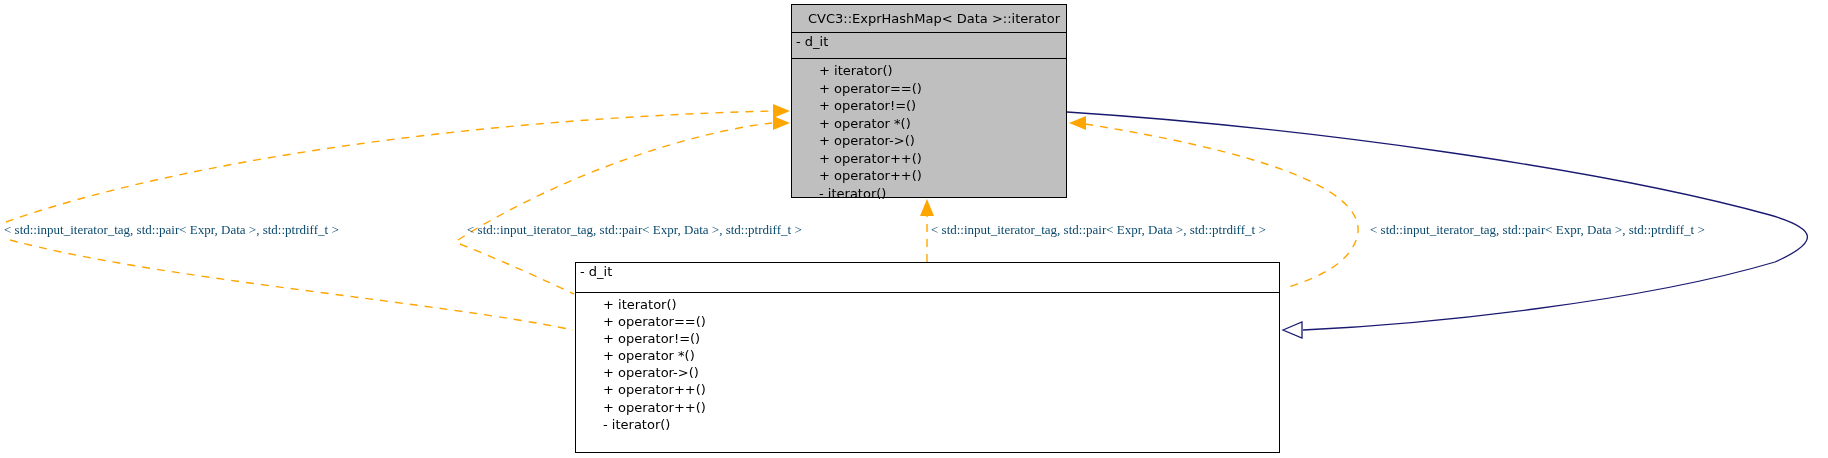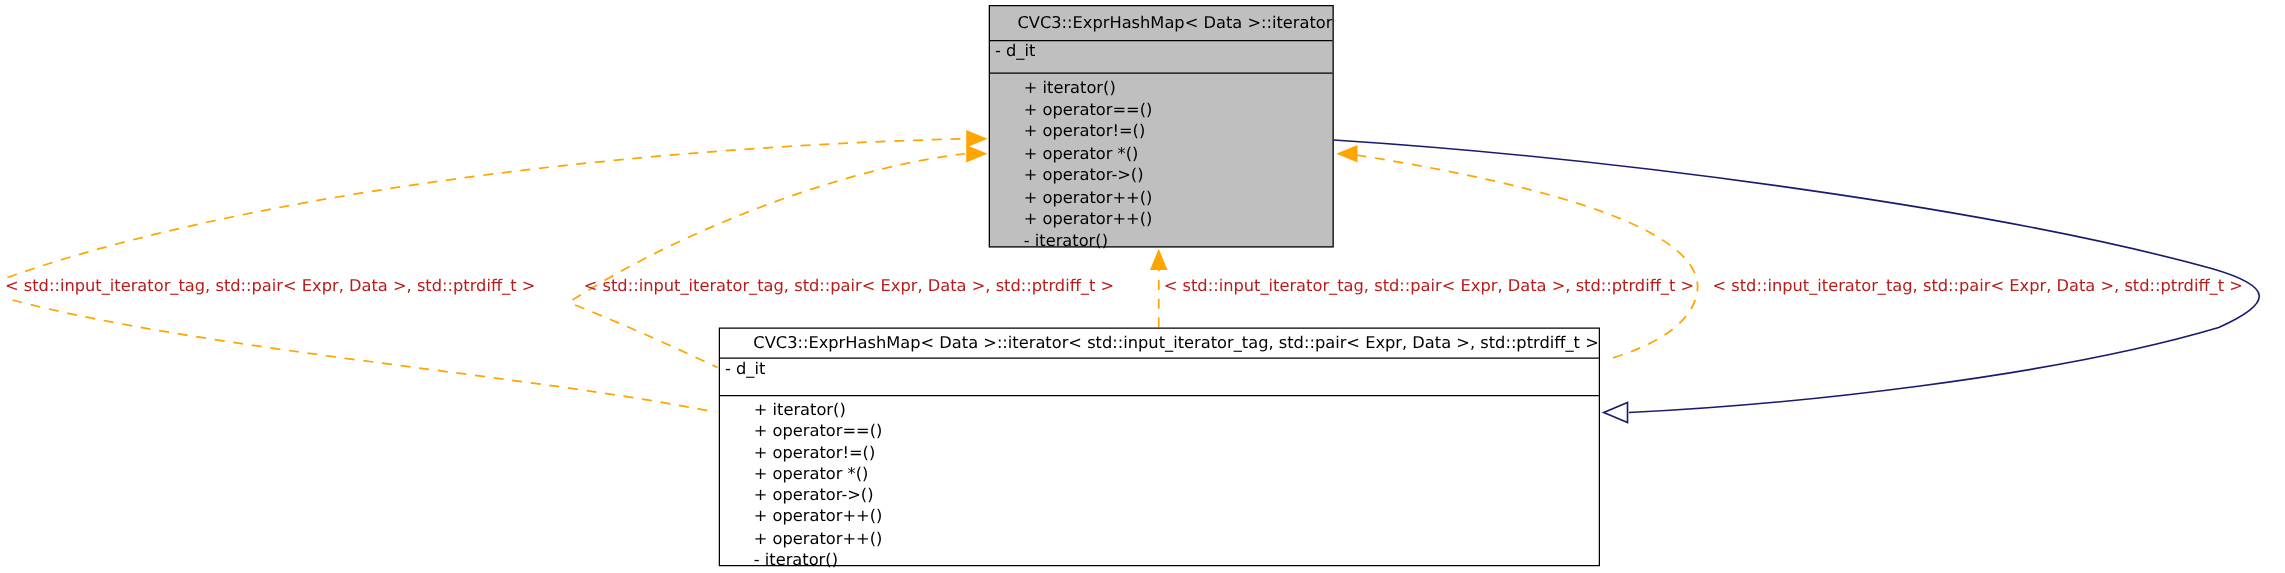--- a/index.html
+++ b/index.html
@@ -41,21 +41,21 @@
     box-sizing: border-box;
     border: 1px solid var(--node-border, #000);
     font-size: 13px;
     color: #000;
     cursor: pointer;
   }
   .class-node.highlight { background: var(--highlight-node-fill, #bfbfbf); }
   .class-node.plain { background: var(--node-fill, #fff); }
   .class-title {
     box-sizing: border-box;
-    text-align: right;
+    text-align: center;
     white-space: nowrap;
     border-bottom: 1px solid var(--node-border, #000);
     overflow: hidden;
     padding-left: 10px;
   }
   .class-attrs {
     box-sizing: border-box;
     border-bottom: 1px solid var(--node-border, #000);
     padding: 0 4px;
     display: flex;
@@ -71,21 +71,22 @@
   #node-template .class-attrs { height: 26px; }
   #node-template .member-row { line-height: 17.5px; }
   #node-instance .class-title { height: 24px; line-height: 23px; }
   #node-instance .class-attrs { height: 30px; }
   #node-instance .member-row { line-height: 17.1px; }
   .edge-label {
     position: absolute;
     font-size: 13px;
     line-height: 15px;
     white-space: nowrap;
-    color: #b91c1c;
+    color: #0c4a6e;
+    font-family: Liberation Serif, serif;
   }
 </style>
 </head>
 <body>
 
 <div id="canvas">
 
   <svg id="edges" viewBox="0 0 1828 458" xmlns="http://www.w3.org/2000/svg">
 
     <path class="tmpl-edge" d="M 6 222 C 180 160, 480 118, 774 111"></path>
@@ -117,21 +118,20 @@
       <div class="member-row">+ operator!=()</div>
       <div class="member-row">+ operator *()</div>
       <div class="member-row">+ operator-&gt;()</div>
       <div class="member-row">+ operator++()</div>
       <div class="member-row">+ operator++()</div>
       <div class="member-row">- iterator()</div>
     </div>
   </div>
 
   <div id="node-instance" class="class-node plain" style="left:575px; top:262px; width:705px; height:191px;">
-    <div class="class-title">CVC3::ExprHashMap&lt; Data &gt;::iterator&lt; std::input_iterator_tag, std::pair&lt; Expr, Data &gt;, std::ptrdiff_t &gt;</div>
     <div class="class-attrs">
       <span class="member-row">- d_it</span>
     </div>
     <div class="class-methods">
       <div class="member-row">+ iterator()</div>
       <div class="member-row">+ operator==()</div>
       <div class="member-row">+ operator!=()</div>
       <div class="member-row">+ operator *()</div>
       <div class="member-row">+ operator-&gt;()</div>
       <div class="member-row">+ operator++()</div>

